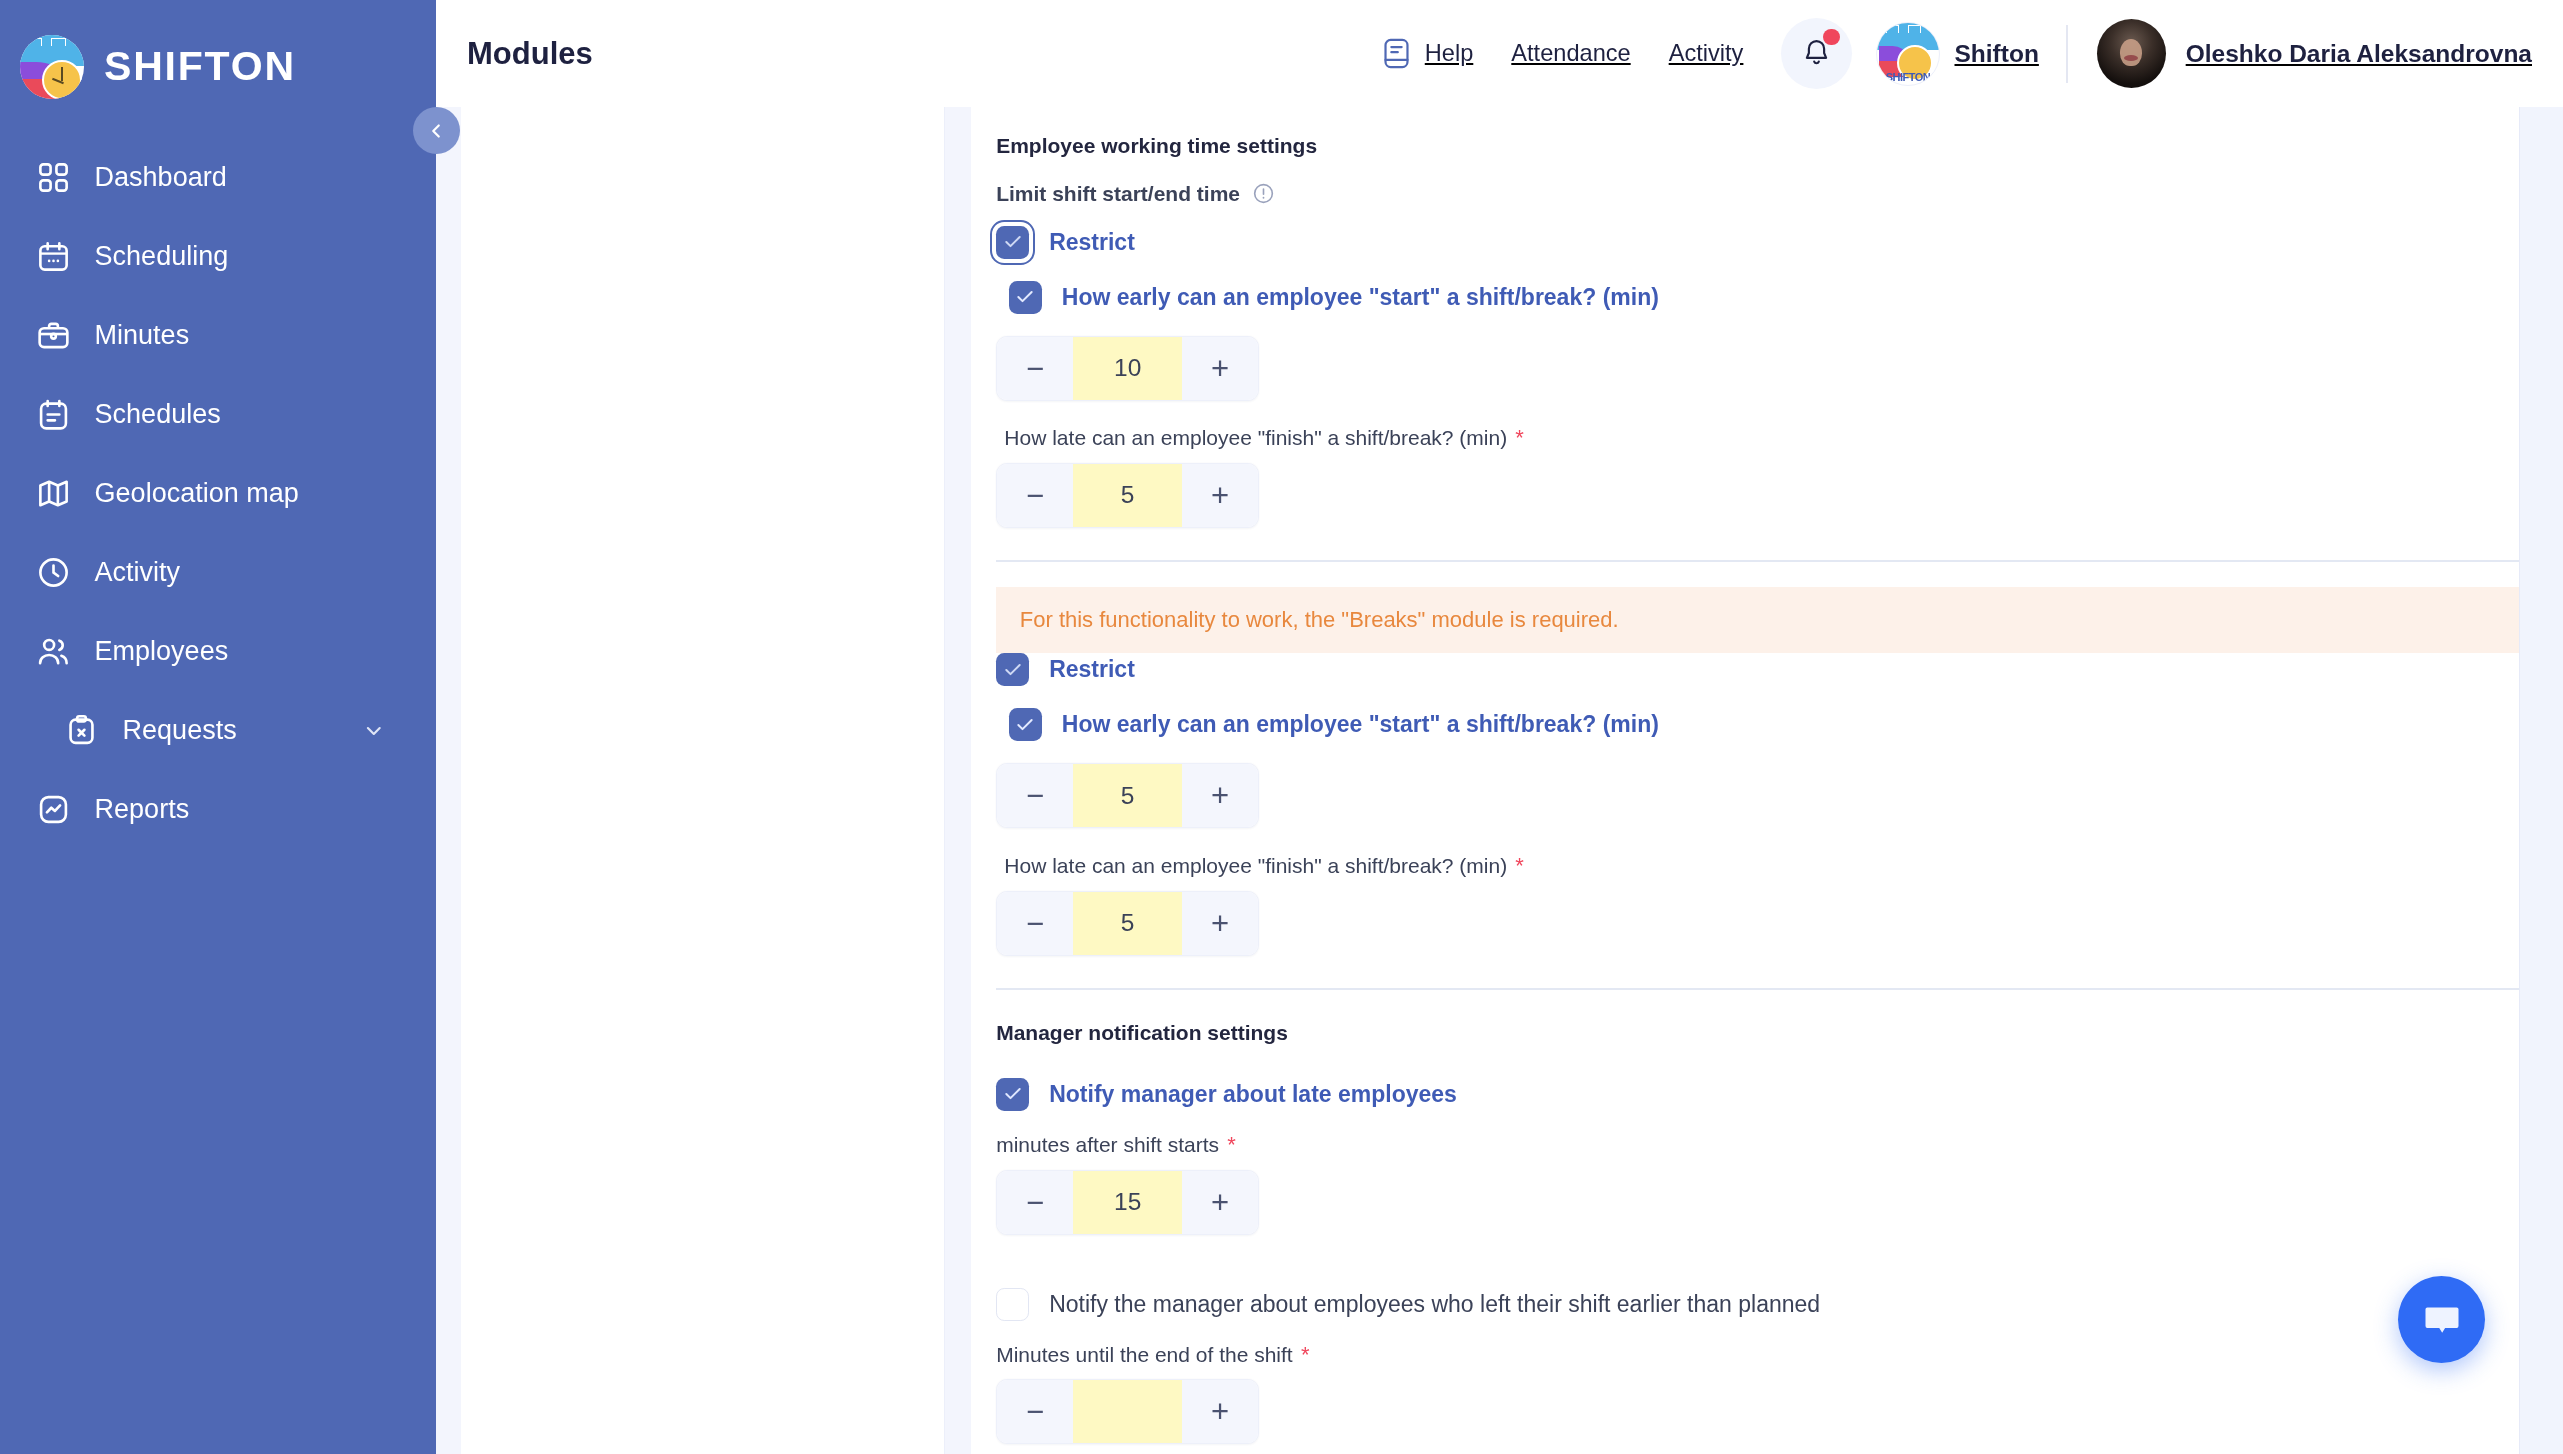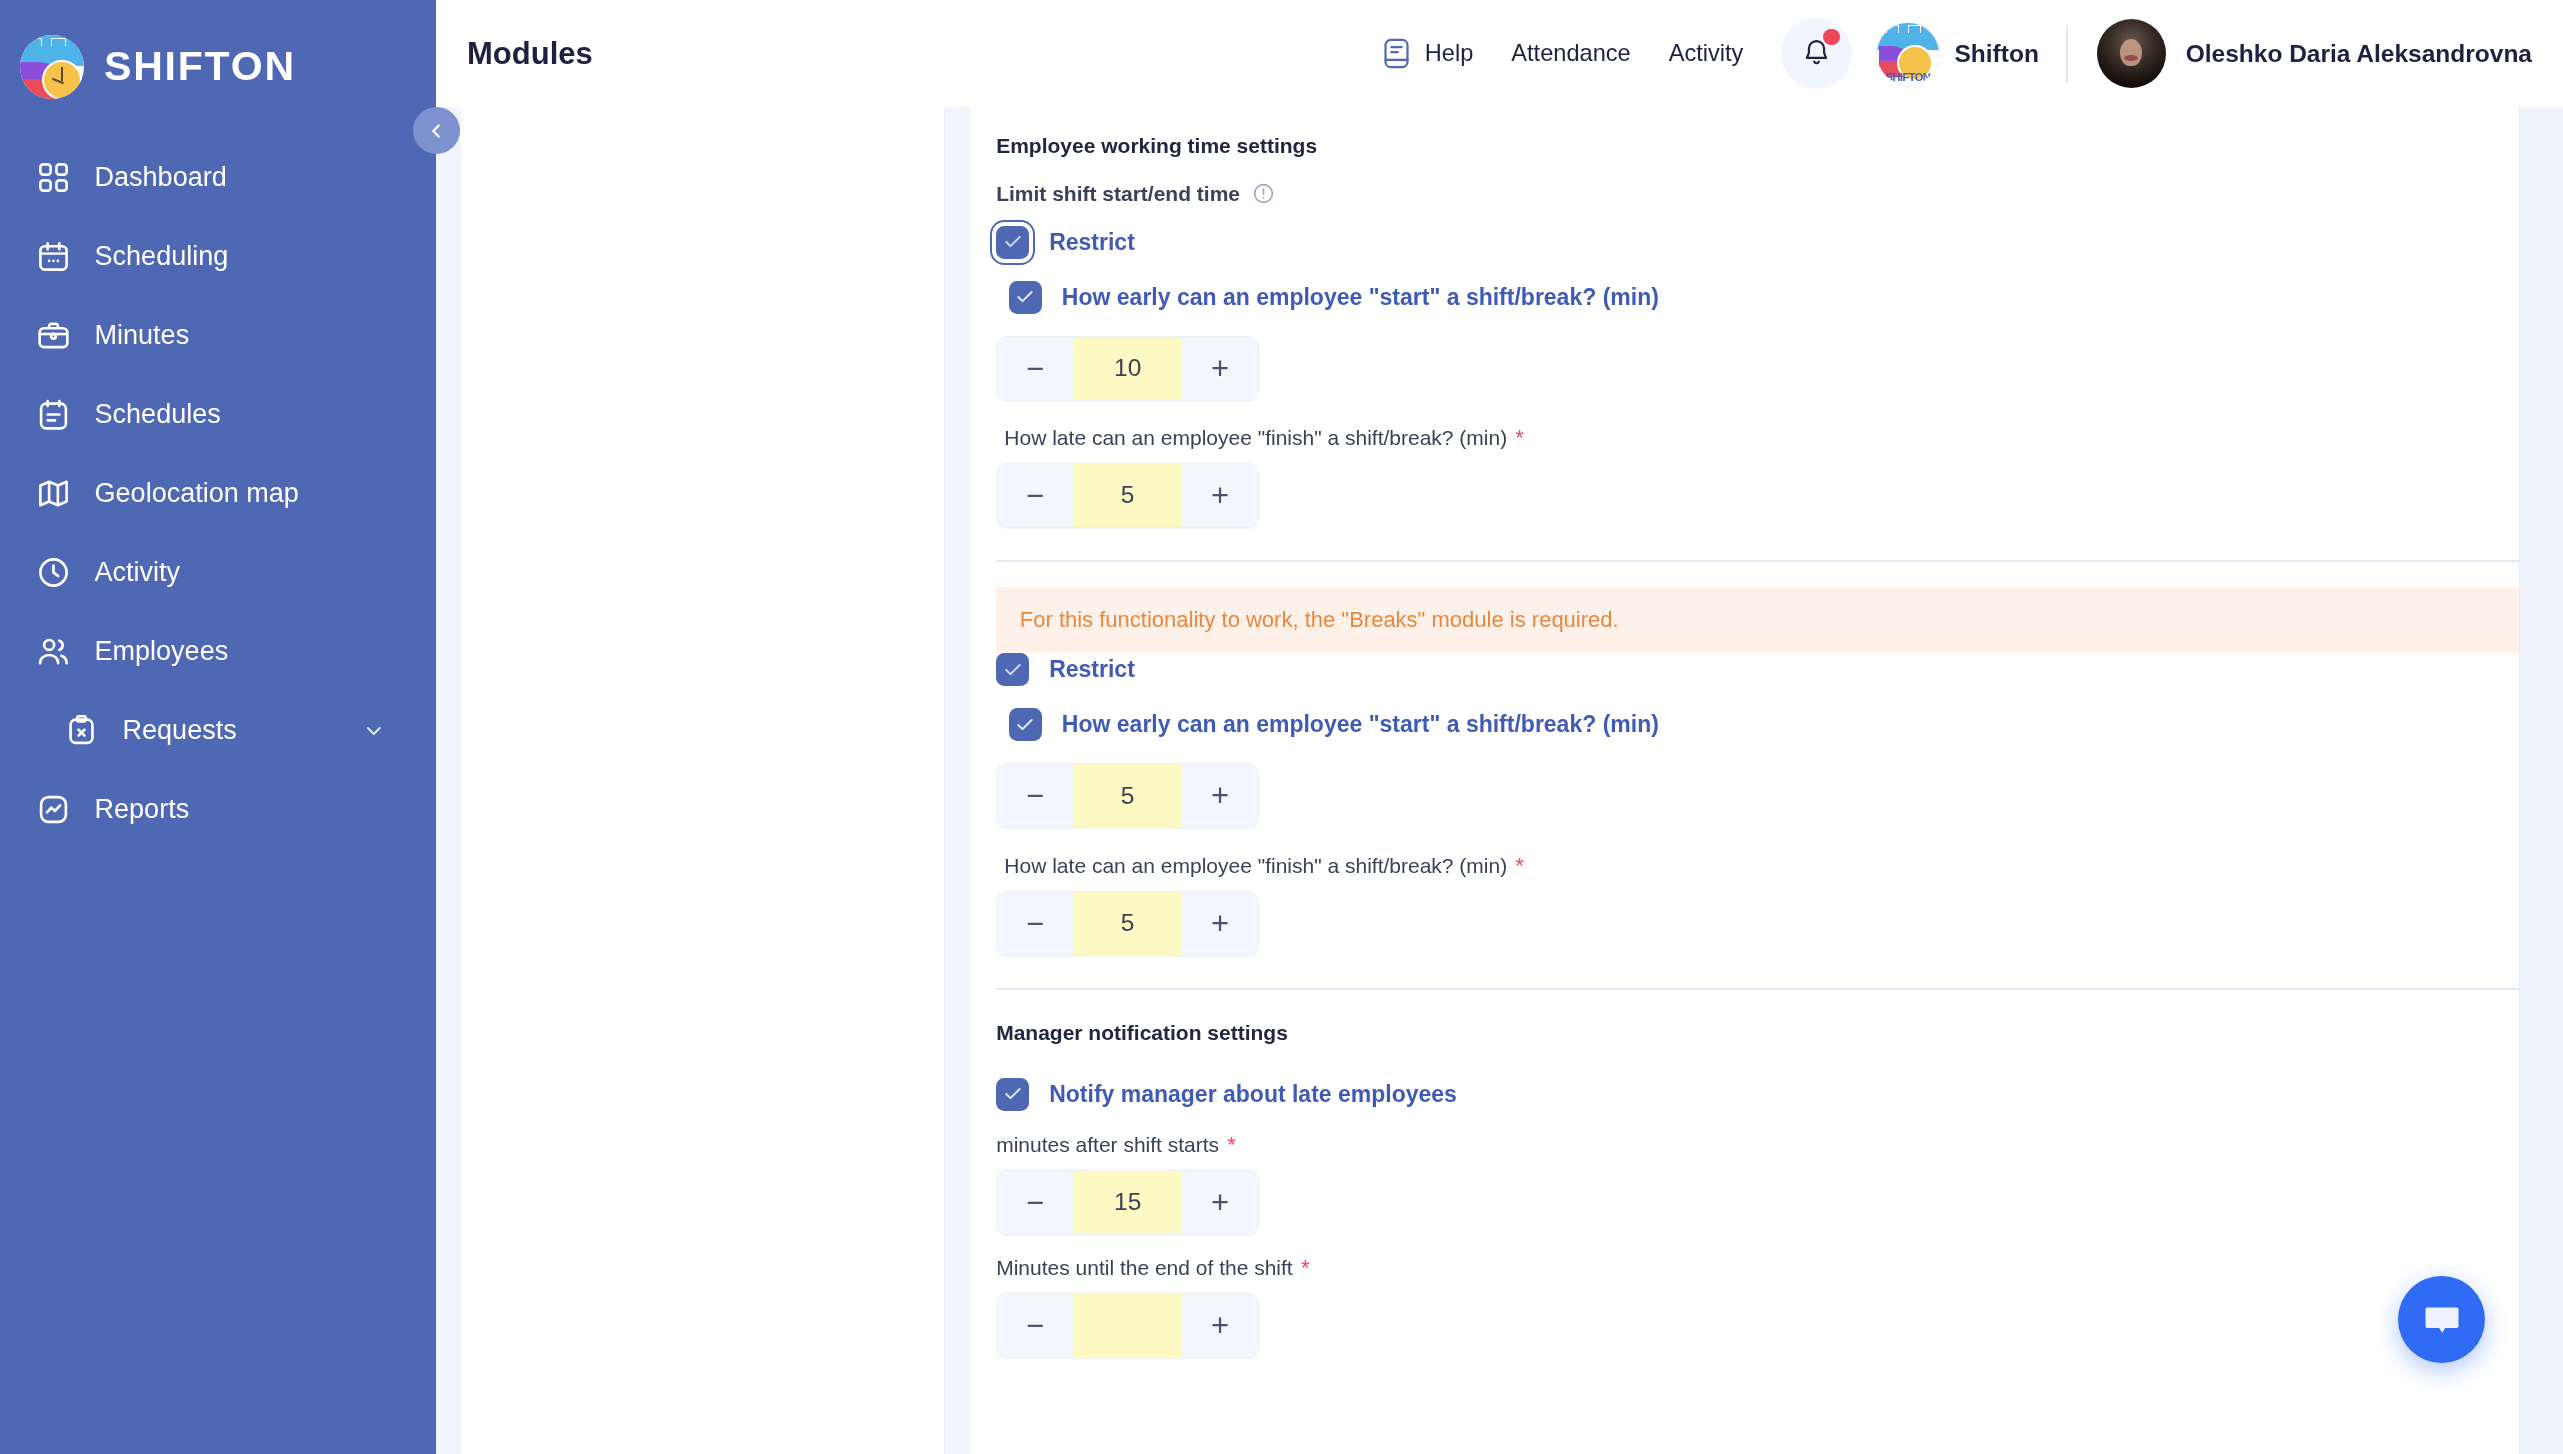--- a/index.html
+++ b/index.html
@@ -72,21 +72,21 @@
   
   .right { flex: 1 1 auto; display:flex; flex-direction:column; min-width:0; position:relative;}
 
   .topbar {
     height: 107px; background:#ffffff; flex:0 0 107px;
     display:flex; align-items:center;
     padding: 0 31px 0 31px;
     position: relative; z-index: 4;
   }
   .page-title { font-size: 31px; font-weight: 700; color:#1e2140; }
-  .top-right { margin-left:auto; display:flex; align-items:center; gap: 0px; }
+  .top-right { margin-left:auto; display:flex; align-items:center; gap: 0px; text-decoration: underline; }
 
   .help-wrap{display:flex;align-items:center;gap:12.7px;margin-right:38px;cursor:pointer;}
   .help-ico{width:31px;height:35px;}
   .help-ico svg{display:block;width:31px;height:35px;}
   .top-link{font-size:23.6px;color:#1e2140;margin-right:38px;cursor:pointer;white-space:nowrap;}
   .help-label{font-size:23.6px;color:#1e2140;}
 
   .bell-wrap{
     width:71px;height:71px;border-radius:50%;background:#f2f5fd;
     display:flex;align-items:center;justify-content:center;position:relative;cursor:pointer;
@@ -496,20 +496,24 @@
             <span>minutes after shift starts</span>
             <span class="req">*</span>
           </div>
 
           <div class="stepper" style="margin-left:0;">
             <span class="st-btn">−</span>
             <span class="st-val">15</span>
             <span class="st-btn">+</span>
           </div>
 
+          <div class="cb-row" style="margin-top:44px;">
+            <span class="cbx empty"></span>
+            <span class="cb-label dark">Notify the manager about employees who left their shift earlier than planned</span>
+          </div>
 
           <div class="field-label-norm" style="margin:12.7px 0 12.7px 0;">
             <span>Minutes until the end of the shift</span>
             <span class="req">*</span>
           </div>
 
           <div class="stepper">
             <span class="st-btn">−</span>
             <span class="st-val"></span>
             <span class="st-btn">+</span>

